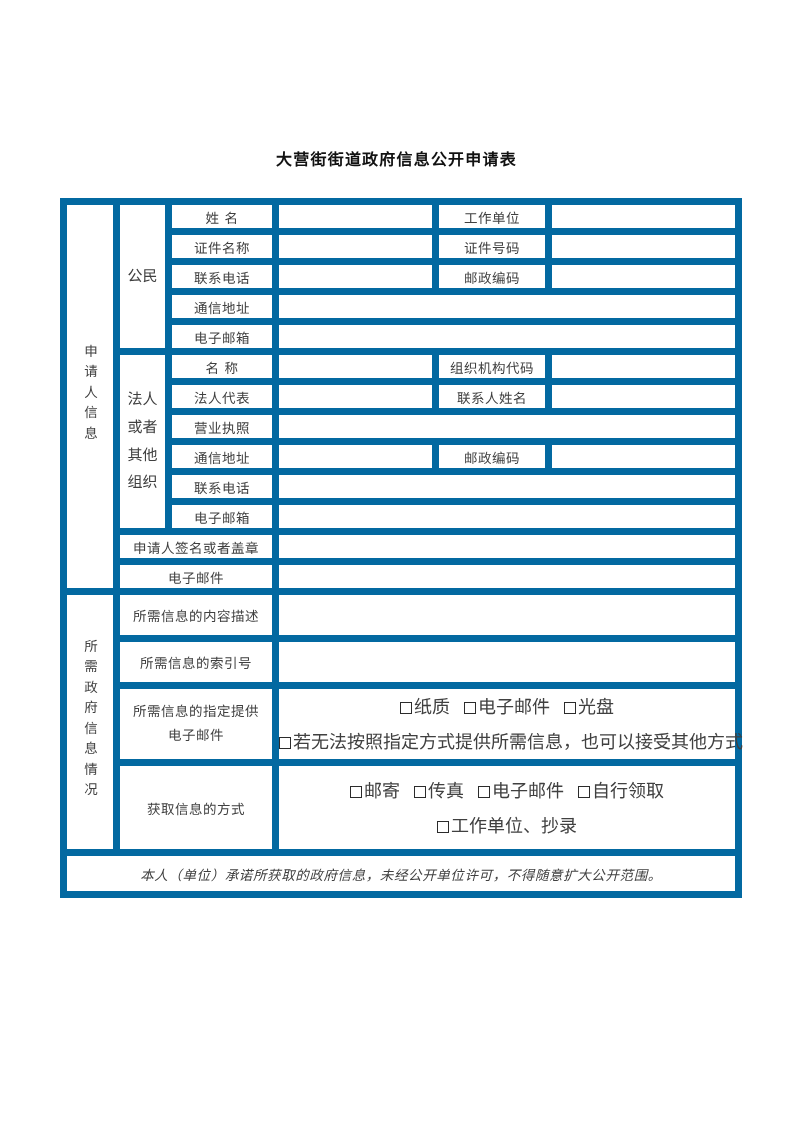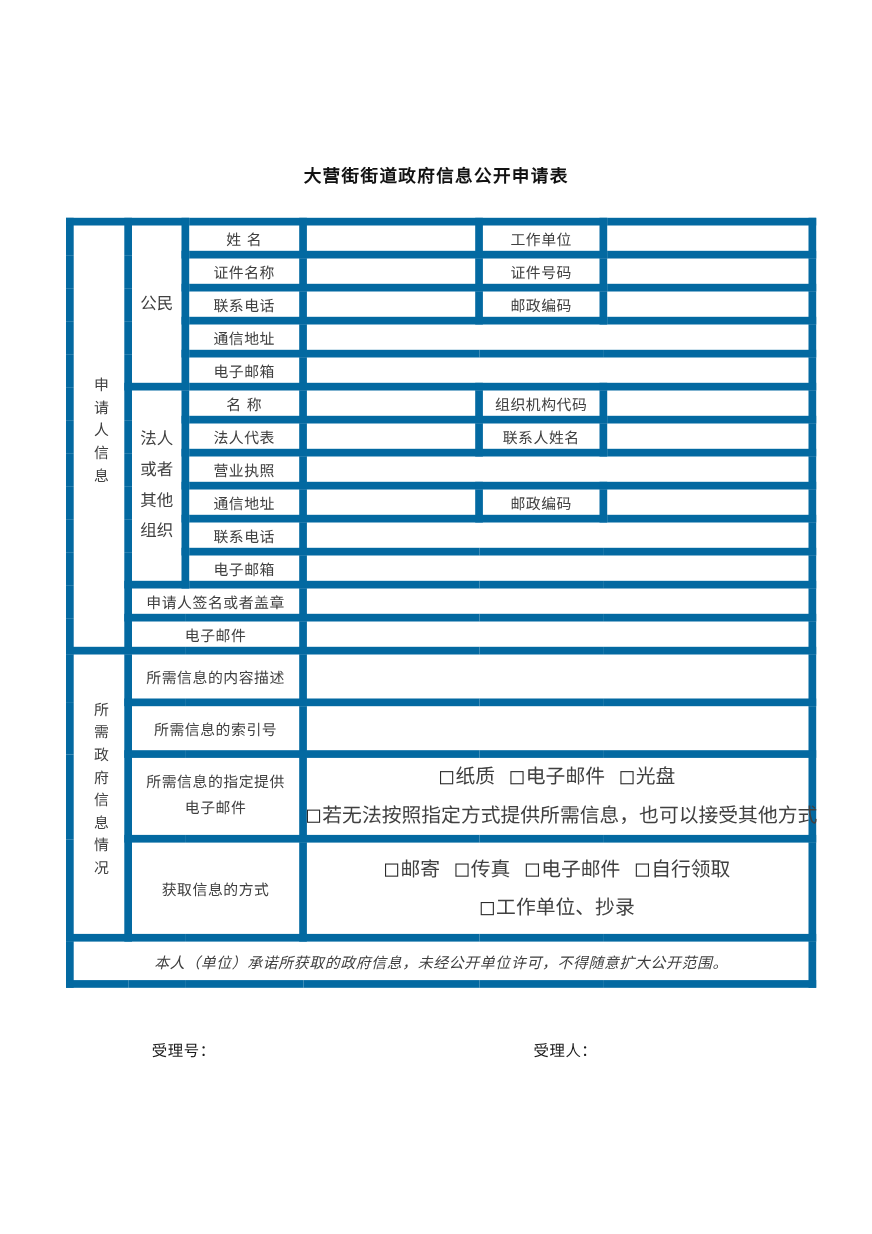--- a/index.html
+++ b/index.html
@@ -303,18 +303,14 @@
         </td>
       </tr>
 
       <tr class="row-h-note">
         <td class="statement" colspan="6">本人（单位）承诺所获取的政府信息，未经公开单位许可，不得随意扩大公开范围。</td>
       </tr>
 
     </tbody>
   </table>
 
-  <div class="footer">
-    <span class="f-no">受理号：</span>
-    <span class="f-person">受理人：</span>
-  </div>
 
 </div>
 
 </body></html>

